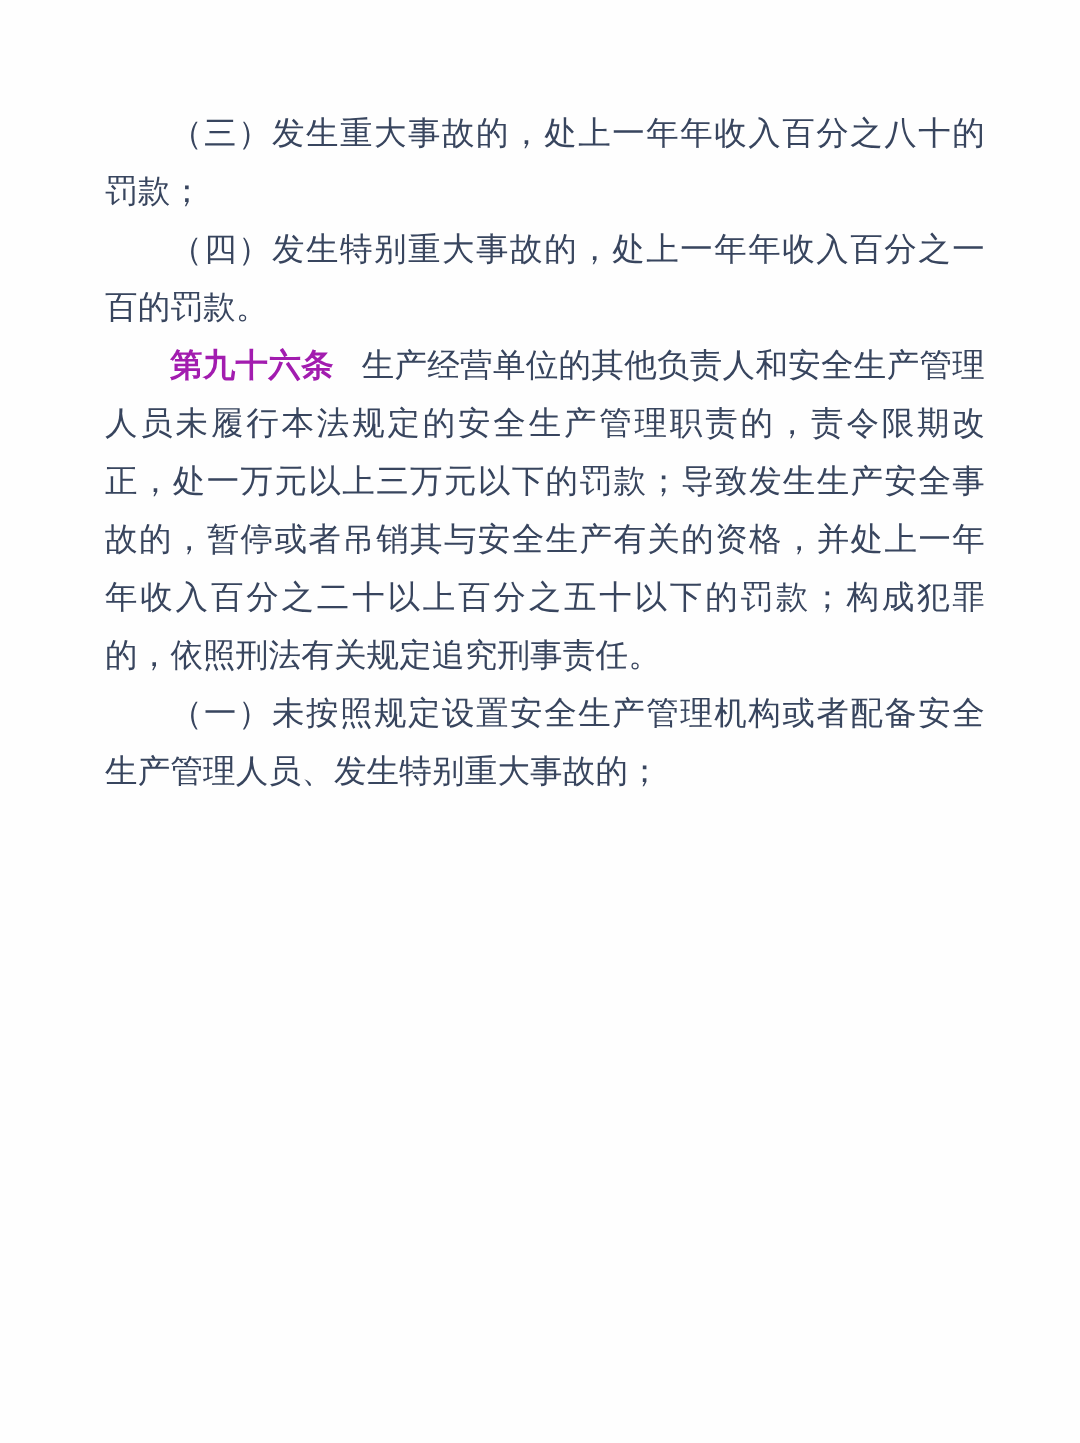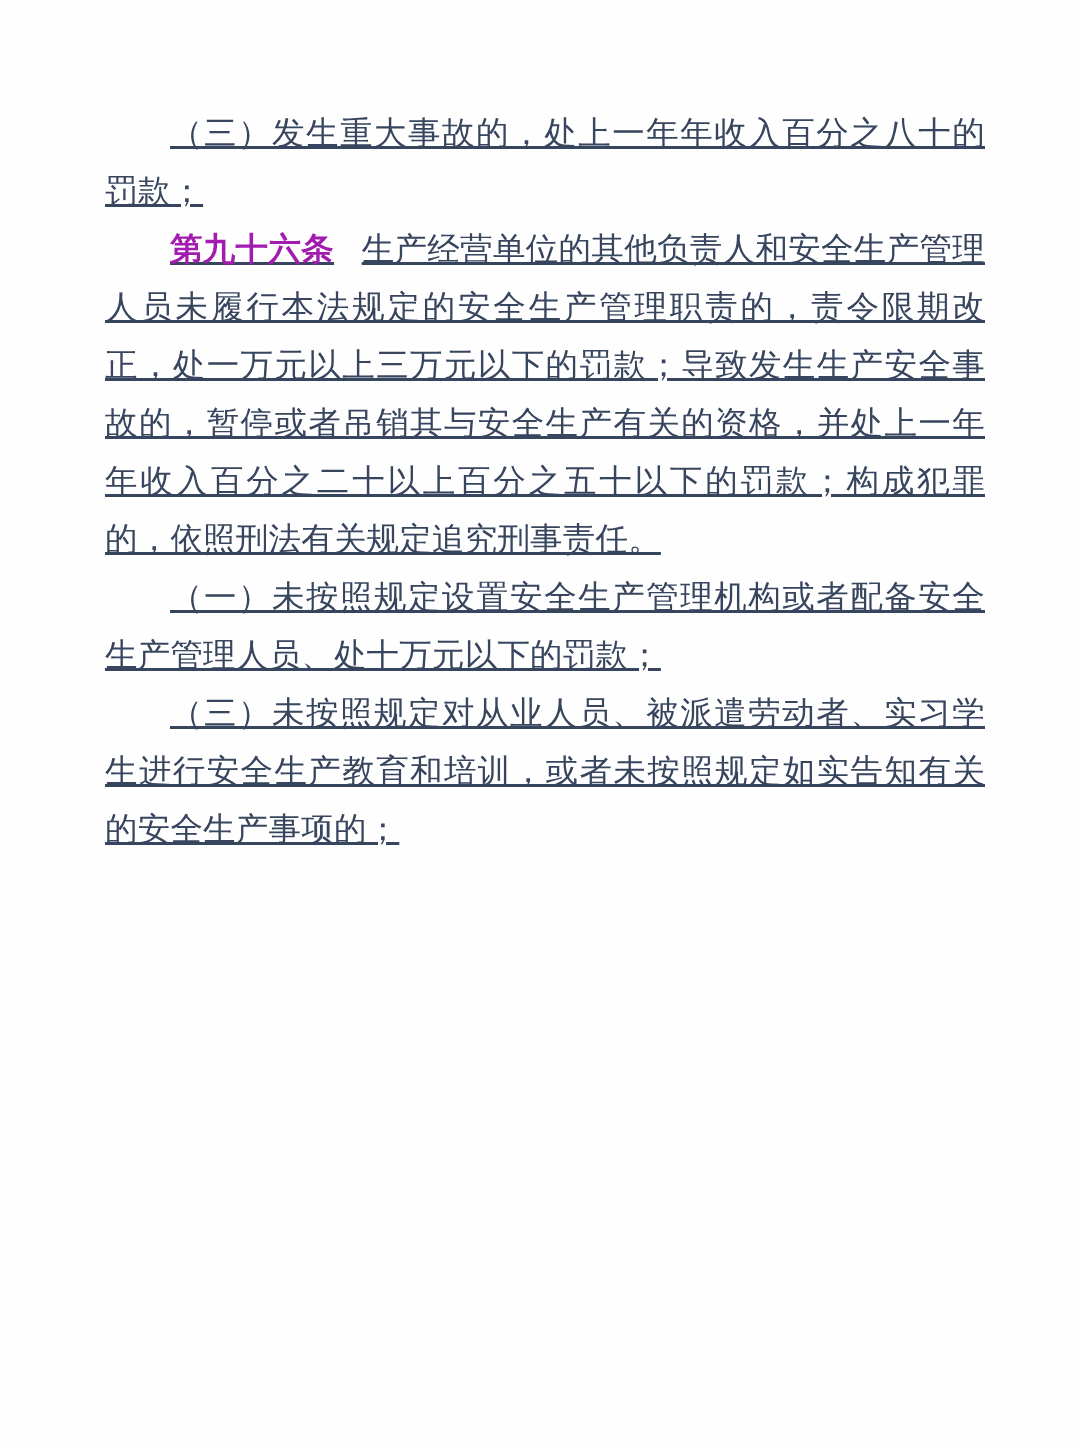--- a/index.html
+++ b/index.html
@@ -24,40 +24,39 @@
   }
   .para {
     margin: 0;
     font-family: "Liberation Serif", "DejaVu Serif", serif;
     font-size: 32.5px;
     line-height: 58px;
     color: #38455e;
     text-align: justify;
     text-indent: 2em;
     letter-spacing: 0.2px;
-    text-decoration: underline;
   }
   .article {
     font-family: "Liberation Sans", "DejaVu Sans", sans-serif;
     font-weight: 700;
     color: #a21caf;
     margin-right: 0.85em;
   }
 </style>
 </head>
 <body>
 
 <main class="page">
   <div class="doc">
 
     <p class="para"><span>（三）发生重大事故的，处上一年年收入百分之八十的罚款；</span></p>
 
+    <p class="para"><span>（四）发生特别重大事故的，处上一年年收入百分之一百的罚款。</span></p>
 
     <p class="para"><span class="article">第九十六条</span><span>生产经营单位的其他负责人和安全生产管理人员未履行本法规定的安全生产管理职责的，责令限期改正，处一万元以上三万元以下的罚款；导致发生生产安全事故的，暂停或者吊销其与安全生产有关的资格，并处上一年年收入百分之二十以上百分之五十以下的罚款；构成犯罪的，依照刑法有关规定追究刑事责任。</span></p>
 
 
-    <p class="para"><span>（一）未按照规定设置安全生产管理机构或者配备安全生产管理人员、处十万元以下的罚款；</span></p>
+    <p class="para"><span>（一）未按照规定设置安全生产管理机构或者配备安全生产管理人员、发生特别重大事故的；</span></p>
 
 
-    <p class="para"><span>（三）未按照规定对从业人员、被派遣劳动者、实习学生进行安全生产教育和培训，或者未按照规定如实告知有关的安全生产事项的；</span></p>
 
   </div>
 </main>
 
 </body></html>

